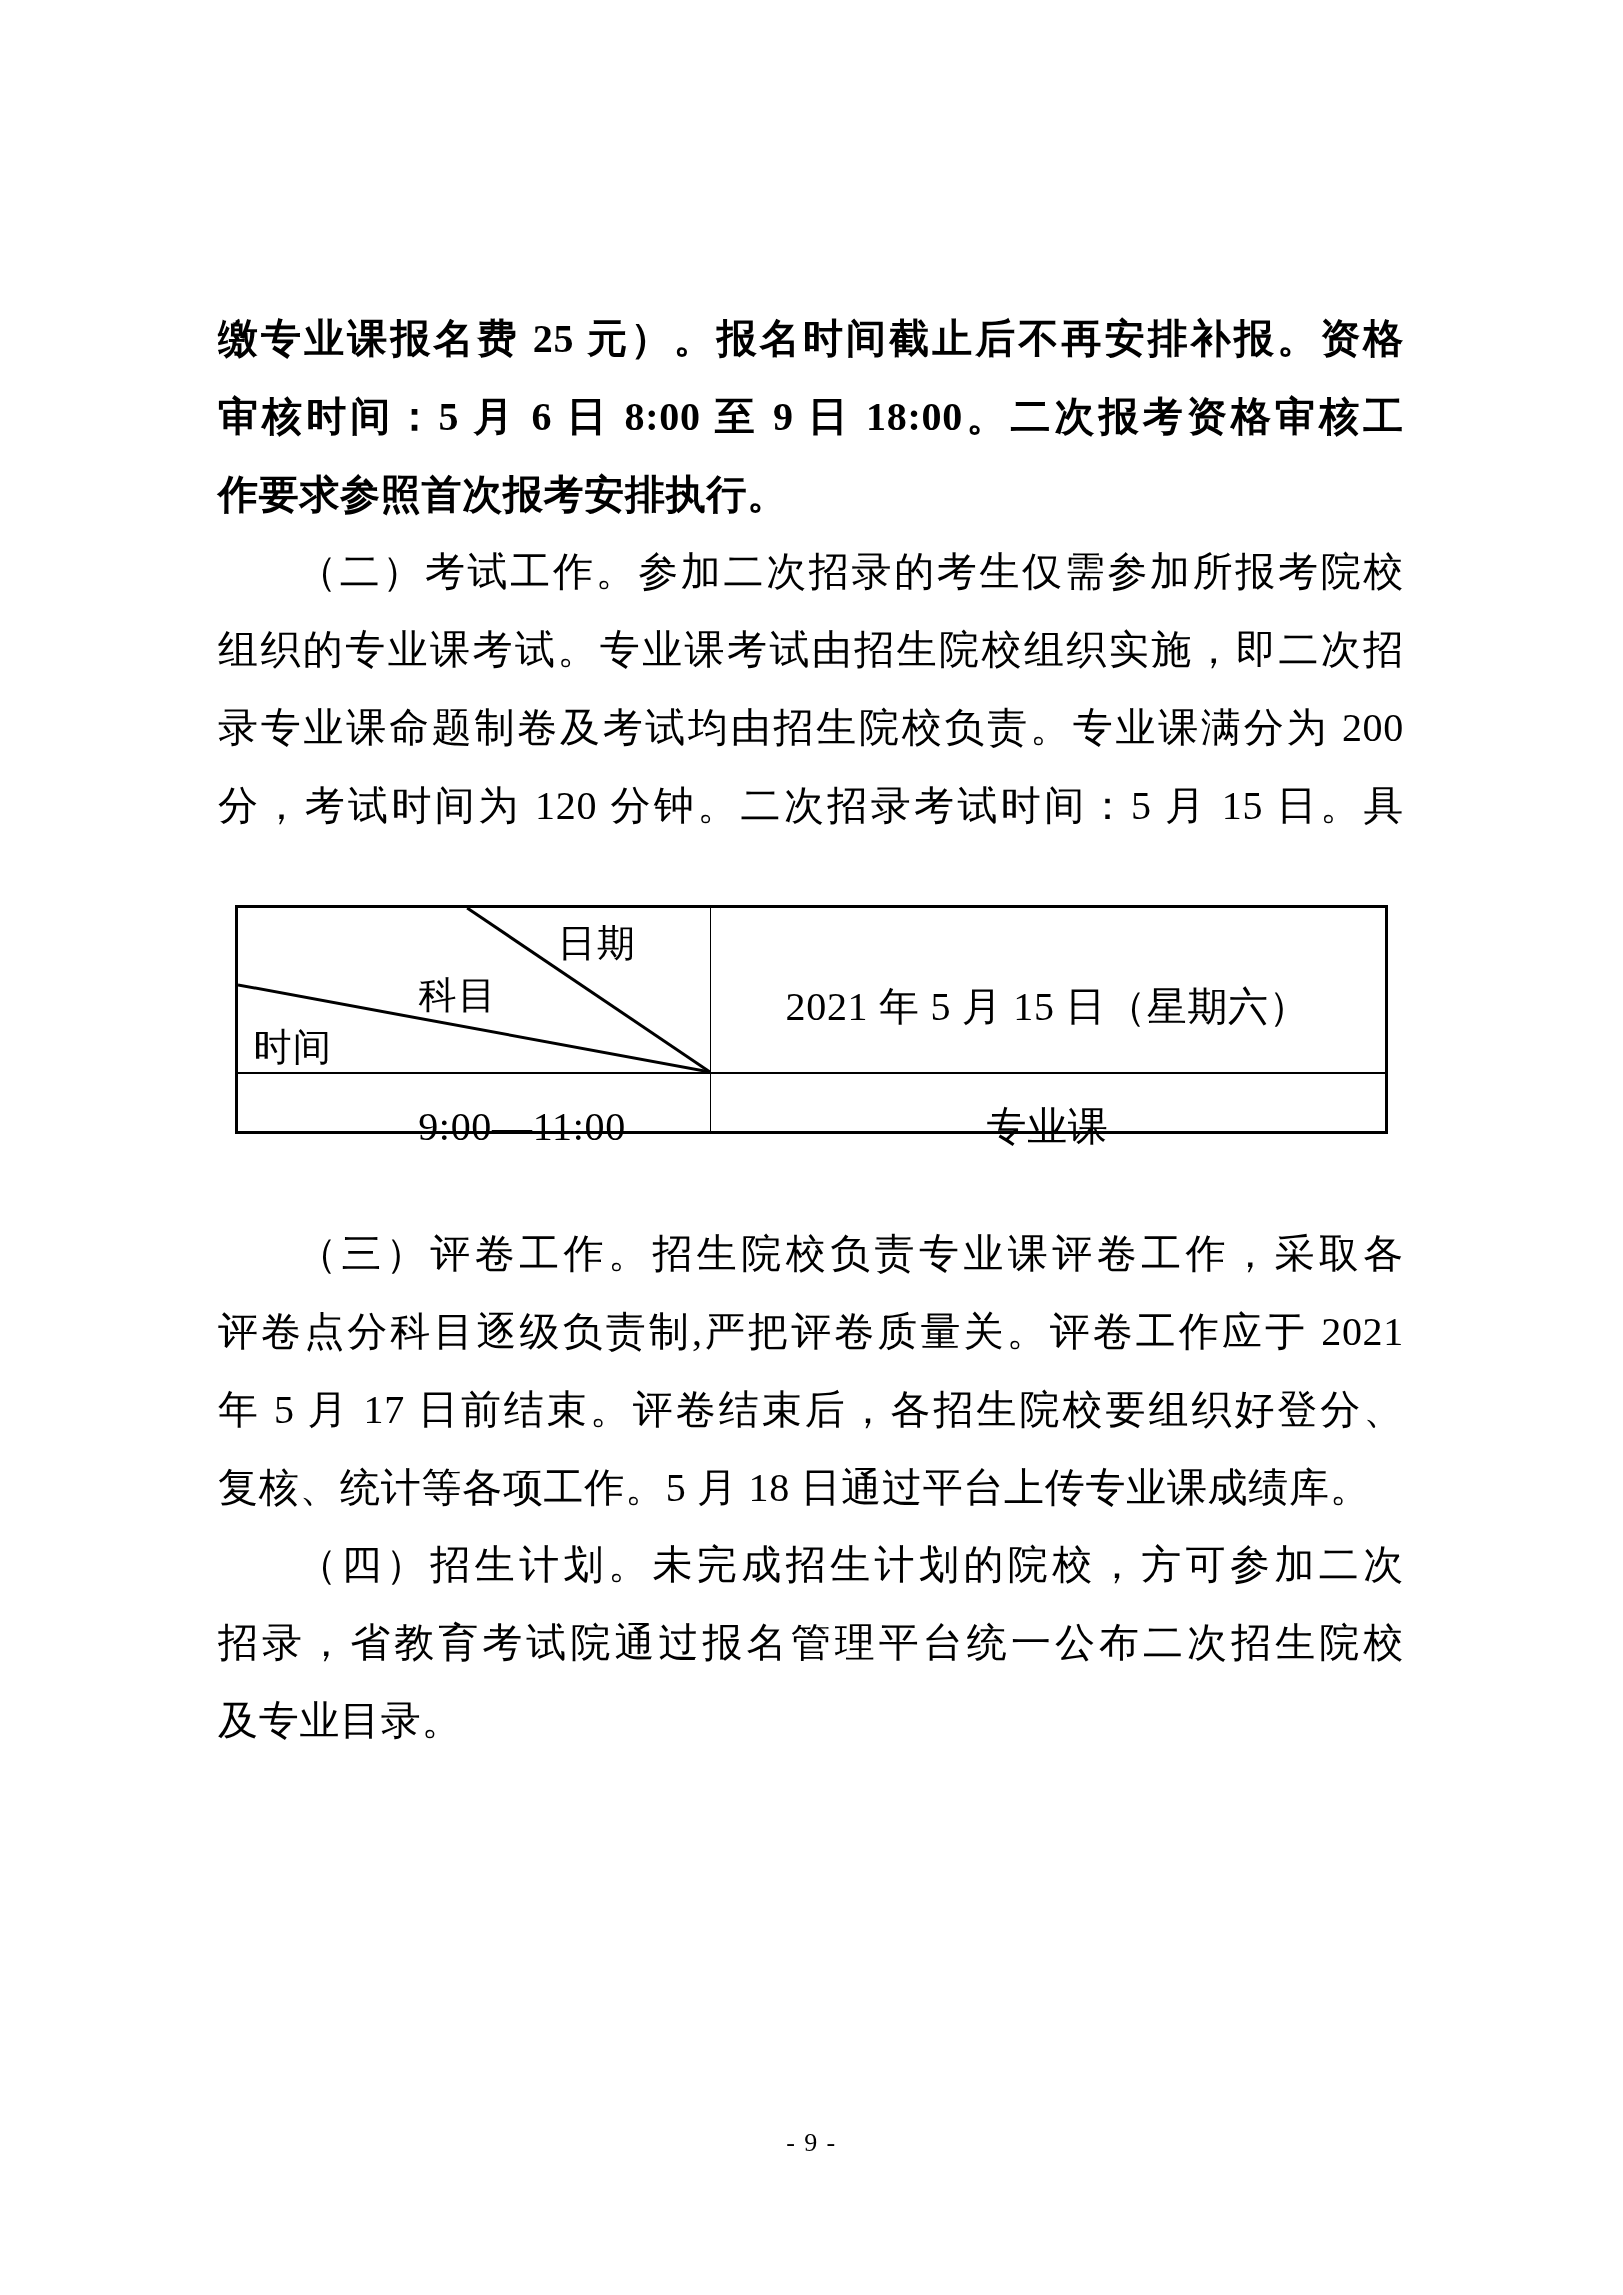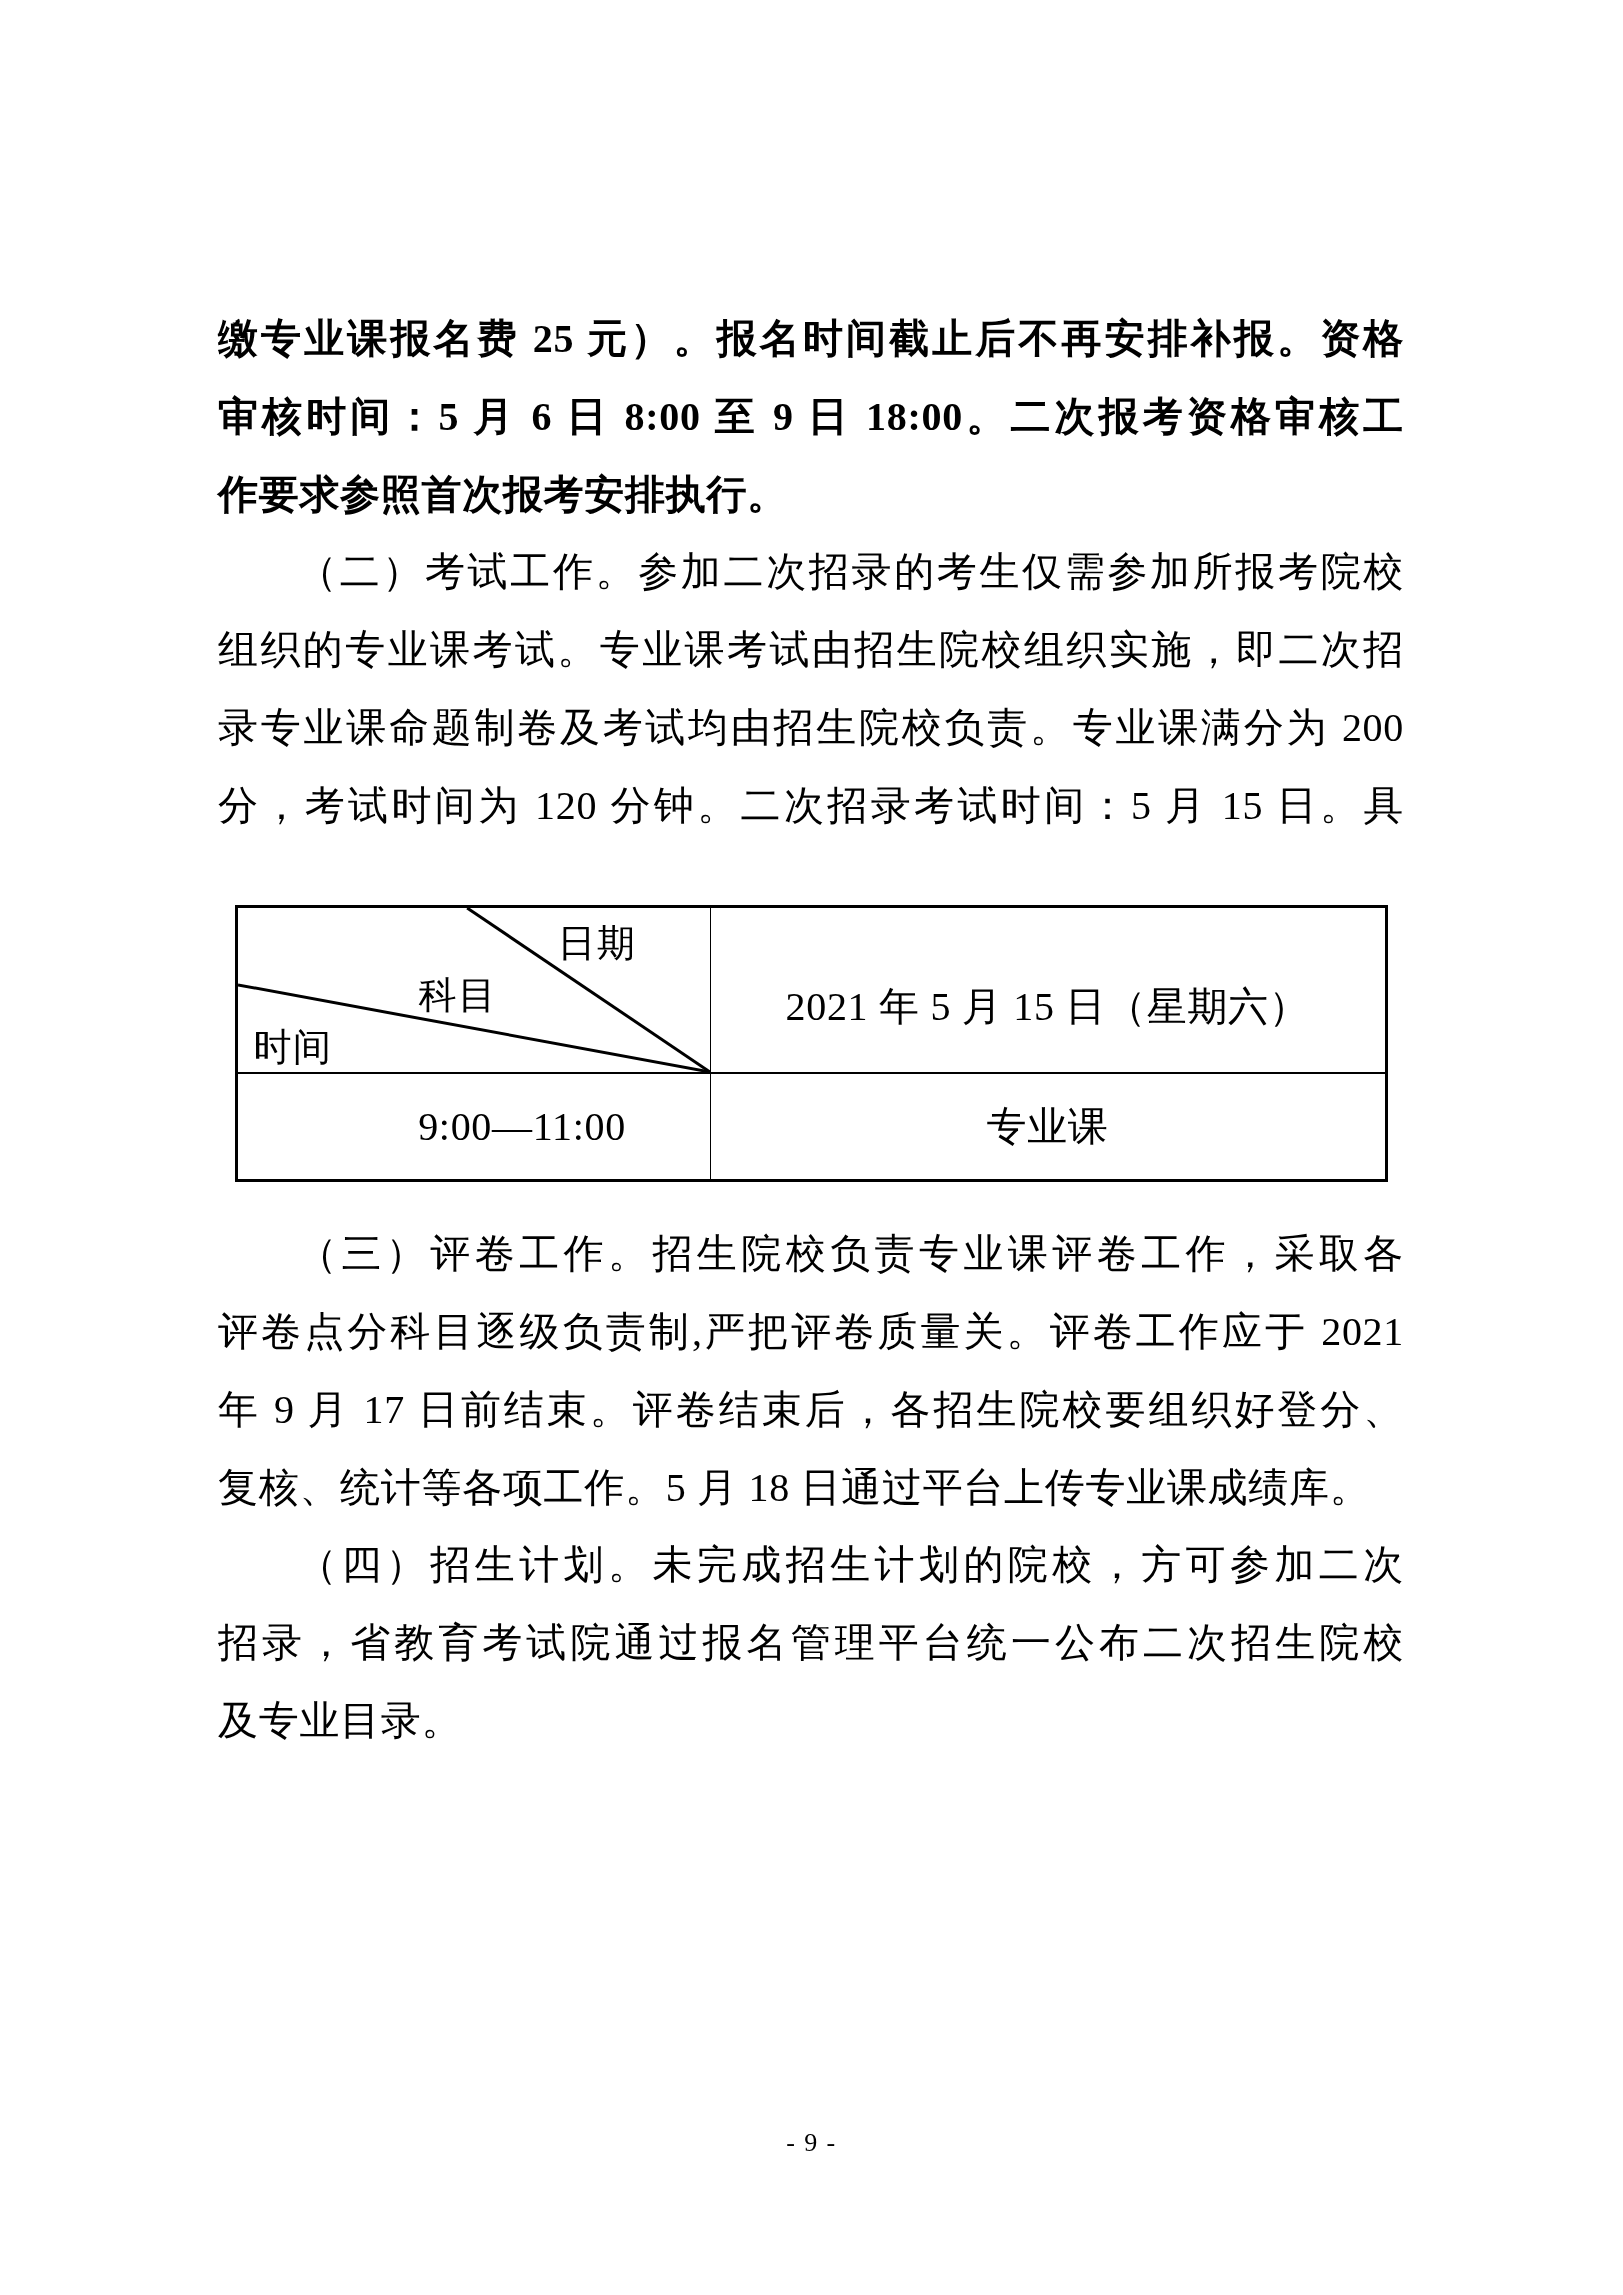--- a/index.html
+++ b/index.html
@@ -21,21 +21,21 @@
   }
   .tline{display:block;}
   .j{text-align:justify;text-align-last:justify;}
   .last{text-align:left;text-align-last:left;}
   .indent{padding-left:79px;}
   .j.indent{padding-left:79px;}
   
   .sched{
     position:absolute;
     left:235px;top:905px;
-    width:1153px;height:277px;
+    width:1153px;height:229px;
     box-sizing:border-box;
     border:3.4px solid #000;
   }
   .vline{position:absolute;left:472px;top:0;width:1.4px;height:100%;background:#000;}
   .hline{position:absolute;left:0;top:164px;width:100%;height:2px;background:#000;}
   .cell{position:absolute;display:flex;align-items:center;justify-content:center;
         font-size:40px;letter-spacing:0.7px;}
   .cell-date{left:473px;top:16px;width:673px;height:164px;}
   .cell-time{left:0;top:166px;width:472px;height:104px;padding-left:48px;}
   .cell-subj{left:473px;top:166px;width:673px;height:104px;}
@@ -86,21 +86,21 @@
     </div>
 
     <div class="cell cell-date">2021 年 5 月 15 日（星期六）</div>
     <div class="cell cell-time">9:00—11:00</div>
     <div class="cell cell-subj">专业课</div>
   </div>
 
   <div class="para" style="top:1215px;">
     <span class="tline j indent">（三）评卷工作。招生院校负责专业课评卷工作，采取各</span>
     <span class="tline j">评卷点分科目逐级负责制,严把评卷质量关。评卷工作应于 2021</span>
-    <span class="tline j">年 9 月 17 日前结束。评卷结束后，各招生院校要组织好登分、</span>
+    <span class="tline j">年 5 月 17 日前结束。评卷结束后，各招生院校要组织好登分、</span>
     <span class="tline last">复核、统计等各项工作。5 月 18 日通过平台上传专业课成绩库。</span>
   </div>
 
   <div class="para" style="top:1526px;">
     <span class="tline j indent">（四）招生计划。未完成招生计划的院校，方可参加二次</span>
     <span class="tline j">招录，省教育考试院通过报名管理平台统一公布二次招生院校</span>
     <span class="tline last">及专业目录。</span>
   </div>
 
 

